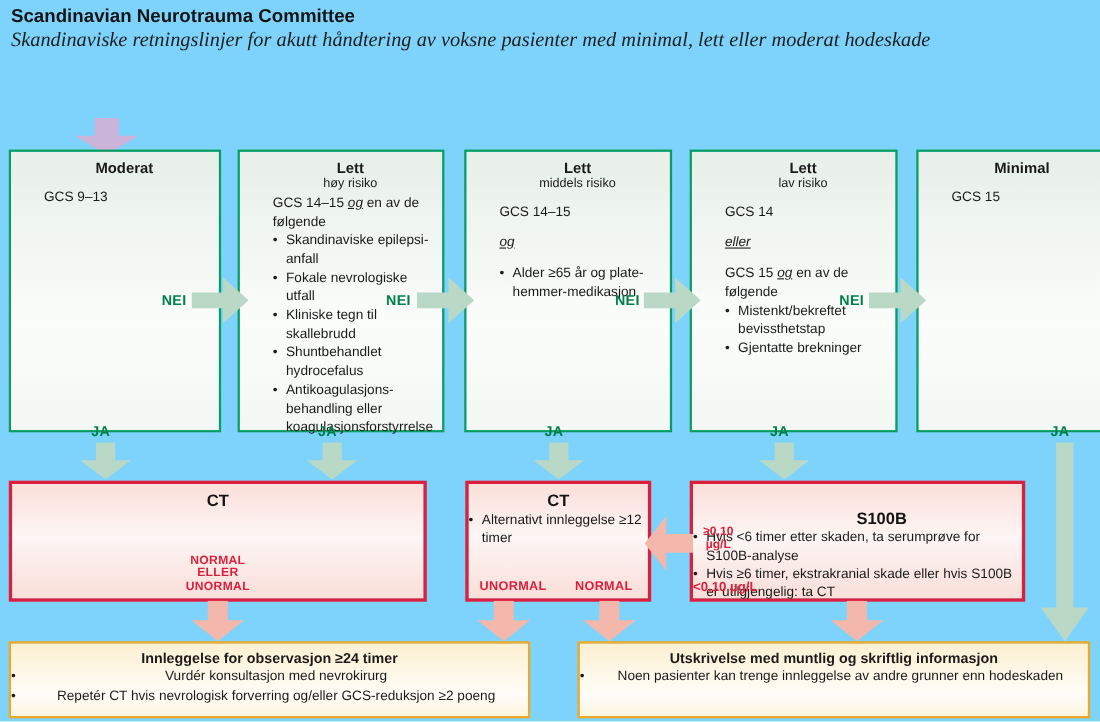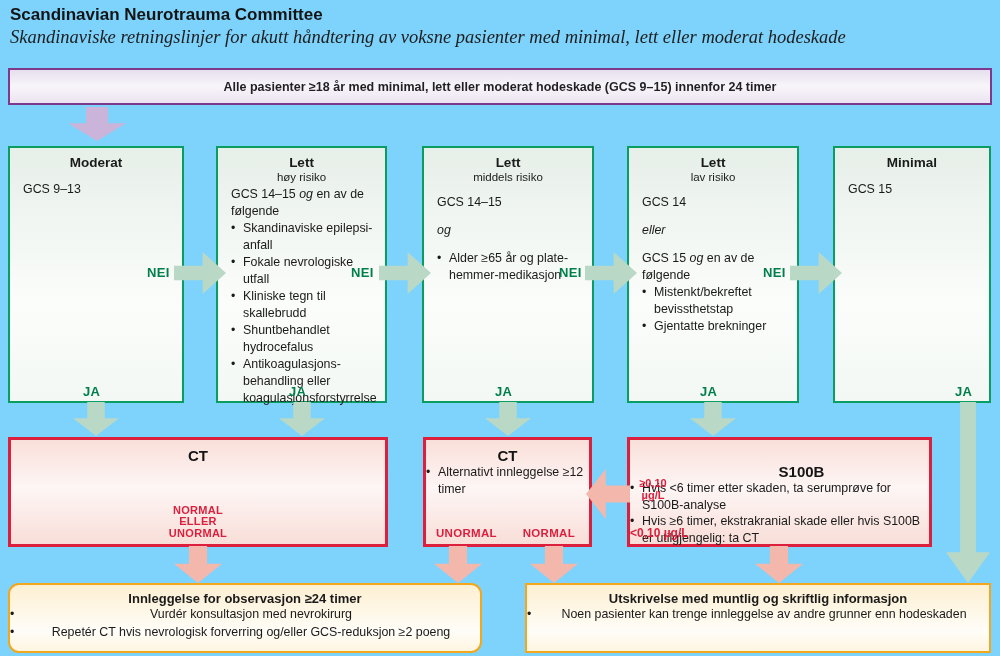--- a/index.html
+++ b/index.html
@@ -12,28 +12,28 @@
              font-family:"Liberation Serif",serif;color:#1d1d1d;white-space:nowrap;}
 
   
   .banner{position:absolute;left:8px;top:68px;width:980px;height:33px;
           border:2px solid #7d3a8c;
           background:linear-gradient(180deg,#e7dfee 0%,#f8f5fa 48%,#ece4f1 100%);
           display:flex;align-items:center;justify-content:center;}
   .banner span{font-size:12.5px;font-weight:bold;color:#221f23;}
 
   
-  .gbox{position:absolute;top:146px;height:253px;border:2.5px solid #0a9d62;
-        background:linear-gradient(180deg,#e7efe9 0%,#fbfdfb 62%,#f3f8f4 100%);}
+  .gbox{position:absolute;top:136px;height:253px;border:2.5px solid #0a9d62;
+        background:linear-gradient(180deg,#e7efe9 0%,#fbfdfb 62%,#f3f8f4 100%);padding-left:17px;}
   .gtitle{text-align:center;font-weight:bold;font-size:13.5px;margin-top:8px;line-height:14px;}
   .grisk{text-align:center;font-size:11.5px;line-height:12px;margin-top:1px;}
   .gbody{margin:0 9px 0 13px;font-size:12.4px;line-height:17px;}
   .gline{margin-top:11px;}
   .gline-tight{margin-top:3px;}
-  .it{font-style:italic;}
+  .it{font-style:italic;text-decoration:underline;}
   ul.blist{list-style:none;margin:0;padding:0;}
   ul.blist li{position:relative;padding-left:12px;}
   ul.blist li::before{content:"\2022";position:absolute;left:0;top:0;}
 
   
   .lbl{position:absolute;font-size:13px;font-weight:bold;color:#007f4b;letter-spacing:.3px;}
 
   
   .rbox{position:absolute;top:437px;height:104px;border:3px solid #dc1f3c;
         background:linear-gradient(180deg,#fadfd9 0%,#fdf6f5 46%,#f9ded8 100%);}
@@ -67,23 +67,20 @@
   .a-down-long{clip-path:polygon(32% 0,68% 0,68% 83%,100% 83%,50% 100%,0 83%,32% 83%);}
 </style>
 </head>
 <body>
 
 <div class="canvas">
 
   <div class="main-title">Scandinavian Neurotrauma Committee</div>
   <div class="sub-title">Skandinaviske retningslinjer for akutt håndtering av voksne pasienter med minimal, lett eller moderat hodeskade</div>
 
-  <div class="banner">
-    <span>Alle pasienter ≥18 år med minimal, lett eller moderat hodeskade (GCS 9–15) innenfor 24 timer</span>
-  </div>
   <div class="arrow a-purple a-down" style="left:68px;top:107px;width:58px;height:34px;"></div>
 
   <div class="gbox" style="left:8px;width:172px;">
     <div class="gtitle">Moderat</div>
     <div class="gbody">
         <div class="gline">GCS 9–13</div>
       </div>
   </div>
 
   <div class="gbox" style="left:216px;width:167px;">
@@ -187,21 +184,21 @@
     <div class="redtxt res-bc">&lt;0,10 µg/L</div>
   </div>
 
   <div class="arrow a-pink a-left" style="left:586px;top:469px;width:44px;height:50px;"></div>
 
   <div class="arrow a-pink a-down" style="left:174px;top:546px;width:48px;height:37px;"></div>
   <div class="arrow a-pink a-down" style="left:434px;top:546px;width:48px;height:37px;"></div>
   <div class="arrow a-pink a-down" style="left:530px;top:546px;width:48px;height:37px;"></div>
   <div class="arrow a-pink a-down" style="left:755px;top:546px;width:48px;height:37px;"></div>
 
-  <div class="obox" style="left:8px;width:470px;border-radius:11px;">
+  <div class="obox" style="left:8px;width:470px;">
     <div class="otitle">Innleggelse for observasjon ≥24 timer</div>
     <ul class="blist olist">
       <li>Vurdér konsultasjon med nevrokirurg</li>
       <li>Repetér CT hvis nevrologisk forverring og/eller GCS-reduksjon ≥2 poeng</li>
     </ul>
   </div>
 
   <div class="obox" style="left:525px;width:462px;">
     <div class="otitle">Utskrivelse med muntlig og skriftlig informasjon</div>
     <ul class="blist olist">

